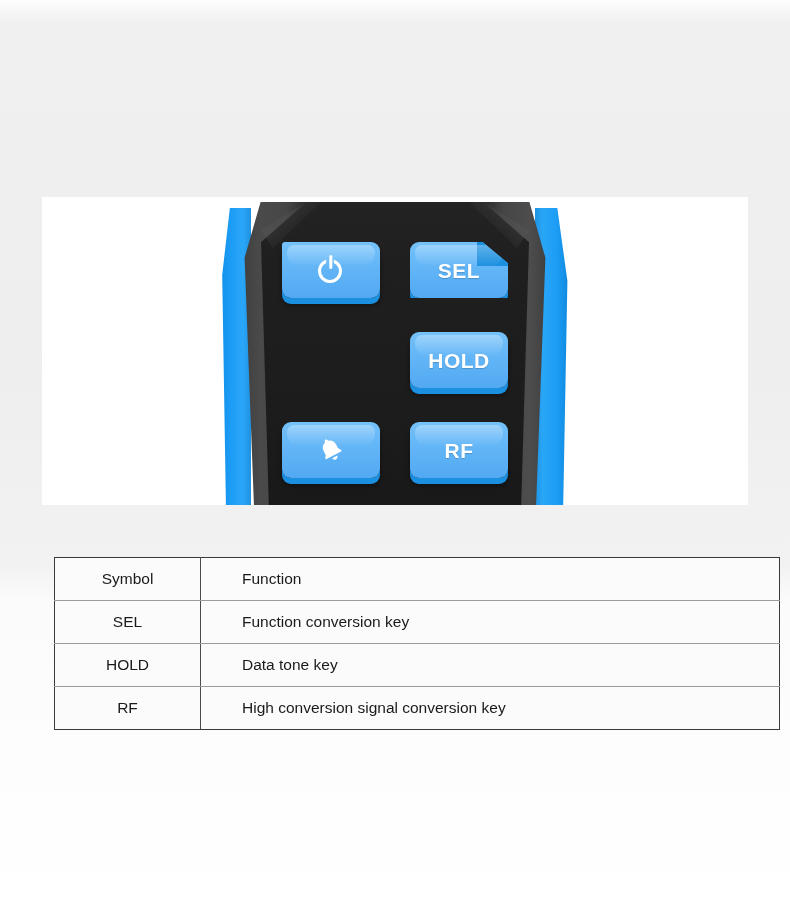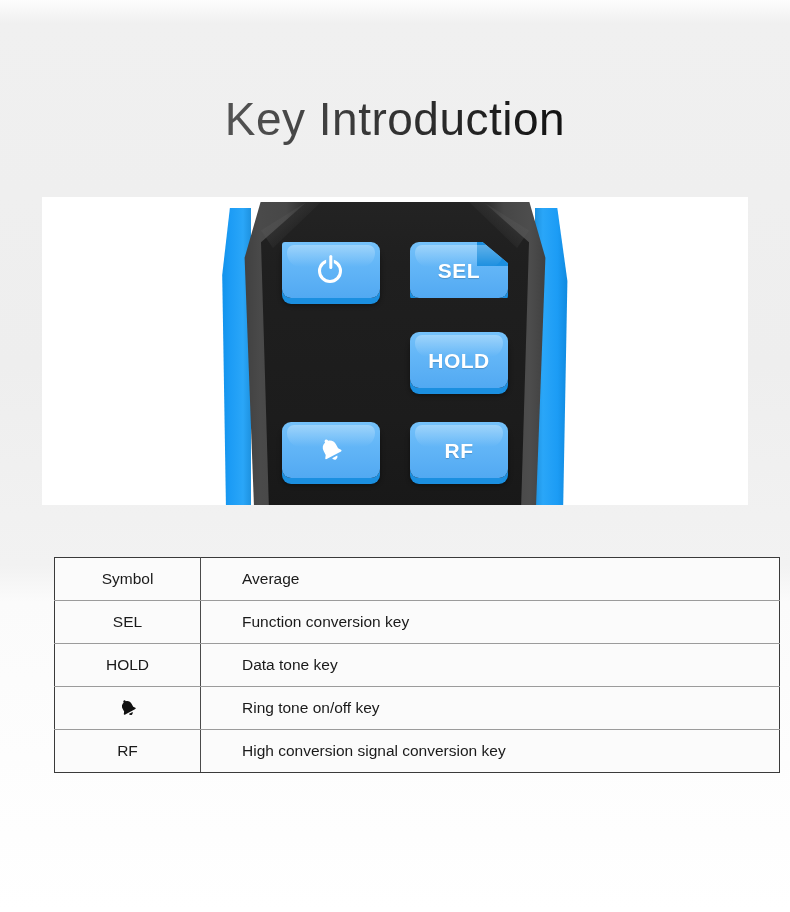--- a/index.html
+++ b/index.html
@@ -307,21 +307,20 @@
     width: 22px; height: 22px;
     vertical-align: middle;
     transform: rotate(-28deg);
   }
 </style>
 </head>
 <body>
 
 <div class="page">
 
-  <div class="title">Key Introduction</div>
 
   <div class="photo">
     <div class="device">
 
       <div class="rail-left"></div>
       <div class="rail-right"></div>
       <div class="body-shell"></div>
       <div class="keypad-plate"></div>
       <div class="shoulder-l"></div>
       <div class="shoulder-r"></div>
@@ -360,46 +359,35 @@
         </div>
 
       </div>
     </div>
   </div>
 
   <table class="table">
     <tbody>
       <tr>
         <td class="sym">Symbol</td>
-        <td class="desc">Average</td>
+        <td class="desc">Function</td>
       </tr>
 
 
       <tr>
         <td class="sym">SEL</td>
         <td class="desc">Function conversion key</td>
       </tr>
 
 
       <tr>
         <td class="sym">HOLD</td>
         <td class="desc">Data tone key</td>
       </tr>
 
-      <tr>
-        <td class="sym">
-          <span class="tbl-bell">
-            <svg viewBox="0 0 24 24" width="22" height="22" aria-hidden="true">
-              <path d="M12 2.6c-.75 0-1.35.6-1.35 1.35v.5C8.0 5.1 6.4 7.3 6.4 10.0v3.5l-1.5 2.1c-.35.5 0 1.2.62 1.2h13.0c.62 0 .97-.7.62-1.2l-1.5-2.1V10.0c0-2.7-1.6-4.9-4.25-5.55v-.5c0-.75-.6-1.35-1.35-1.35z" fill="#111111"></path>
-              <path d="M9.7 18.3c.15 1.3 1.15 2.2 2.3 2.2s2.15-.9 2.3-2.2z" fill="#111111"></path>
-            </svg>
-          </span>
-        </td>
-        <td class="desc">Ring tone on/off key</td>
-      </tr>
 
       <tr>
         <td class="sym">RF</td>
         <td class="desc">High conversion signal conversion key</td>
       </tr>
     </tbody>
   </table>
 
 </div>
 

